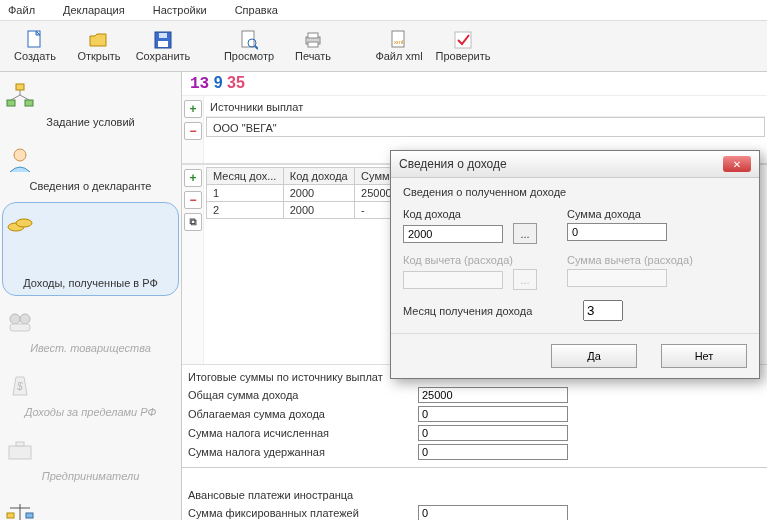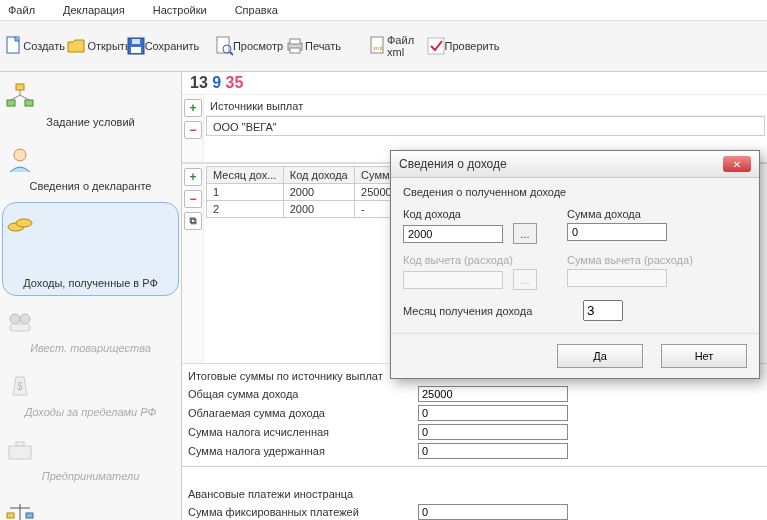--- a/index.html
+++ b/index.html
@@ -1,31 +1,31 @@
 <!DOCTYPE html>
 <html><head>
 <meta charset="utf-8">
 <style>
   * { box-sizing: border-box; }
   html, body { margin: 0; padding: 0; font-family: Tahoma, Arial, sans-serif; font-size: 11px; color: #333; }
   body { width: 767px; height: 520px; background: #fff; position: relative; overflow: hidden; }
   .menubar { display: flex; gap: 28px; padding: 4px 8px; background: #fff; border-bottom: 1px solid #ddd; }
   .menubar span { cursor: default; }
   .toolbar { display: flex; gap: 2px; padding: 3px 4px; background: #f5f5f5; border-bottom: 1px solid #ccc; }
-  .tb-btn { display: flex; flex-direction: row; align-items: center; justify-content: center; width: 62px; height: 44px; border: 1px solid transparent; border-radius: 3px; cursor: pointer; }
+  .tb-btn { display: flex; flex-direction: column; align-items: center; justify-content: center; width: 62px; height: 44px; border: 1px solid transparent; border-radius: 3px; cursor: pointer; }
   .tb-btn .icon { width: 20px; height: 20px; display: flex; align-items: center; justify-content: center; }
   .main { display: flex; height: calc(100% - 72px); }
   .sidebar { width: 182px; background: #f7f7f7; border-right: 1px solid #ccc; display: flex; flex-direction: column; }
   .side-item { display: flex; flex-direction: column; padding: 8px 4px; text-align: center; gap: 4px; cursor: pointer; }
   .side-item.selected { background: #e5effa; border: 1px solid #8ab6e2; border-radius: 14px; margin: 2px; padding: 6px 2px; gap: 36px; }
   .side-item.disabled { color: #aaa; font-style: italic; }
   .side-item .icon { width: 32px; height: 32px; display:flex; align-items:center; justify-content:center; }
   .worksheet { flex: 1; position: relative; overflow: hidden; background: #fff;}
   .nums { font-weight: bold; font-size: 16px; padding: 2px 8px; background:#fff; border-bottom:1px solid #eee;}
-  .nums .n1 { color: #404040; }
+  .nums .n1 { color: #a21caf; font-family: Liberation Mono, monospace; }
   .nums .n2 { color: #1a68c7; }
   .nums .n3 { color: #e24a76; }
   .panel-header { font-size: 11px; padding: 3px 4px; border-bottom:1px solid #eee;}
   .row-flex { display: flex; align-items: stretch; }
   .pm-col { width: 22px; display: flex; flex-direction: column; gap: 4px; padding: 4px 2px; background:#fafafa; border-right:1px solid #eee;}
   .pm-btn { width: 18px; height: 18px; border: 1px solid #bbb; border-radius: 2px; display:flex; align-items:center; justify-content:center; font-weight:bold; font-size:12px; cursor:pointer; background:#fff;}
   .pm-plus { color: #2d8a2d; }
   .pm-minus { color: #c33; }
   .pm-dup { color:#555; font-size:10px;}
   .sources-body { flex: 1; padding: 2px; }
@@ -48,21 +48,21 @@
   .dlg-body { padding:8px 12px 12px 12px; }
   .group-title { margin-bottom:10px; }
   .form-row { display:flex; gap:30px; margin-bottom:10px;}
   .field { display:flex; flex-direction:column; gap:3px; }
   .field label { font-size:11px;}
   .field.disabled label { color:#aaa;}
   .field input { border:1px solid #888; padding:2px 4px; font-size:11px; width:100px;}
   .field.disabled input { border-color:#ccc; background:#f8f8f8;}
   .inline-row { display:flex; align-items:center; gap:10px;}
   .ellipsis-btn { width:24px; height:21px; border:1px solid #999; background:#f0f0f0; cursor:pointer; display:flex; align-items:center; justify-content:center;}
-  .dlg-buttons { display:flex; justify-content:flex-end; gap:18px; padding:10px 12px; border-top:1px solid #ddd; background:#f4f4f4;}
+  .dlg-buttons { display:flex; justify-content:flex-end; gap:24px; padding:10px 12px; border-top:1px solid #ddd; background:#f4f4f4;}
   .dlg-buttons button { width:86px; height:24px; border:1px solid #999; background:linear-gradient(#fefefe,#e5e5e5); cursor:pointer; font-size:11px;}
 </style>
 </head>
 <body>
 
 <div class="menubar">
   <span>Файл</span>
   <span>Декларация</span>
   <span>Настройки</span>
   <span>Справка</span>

